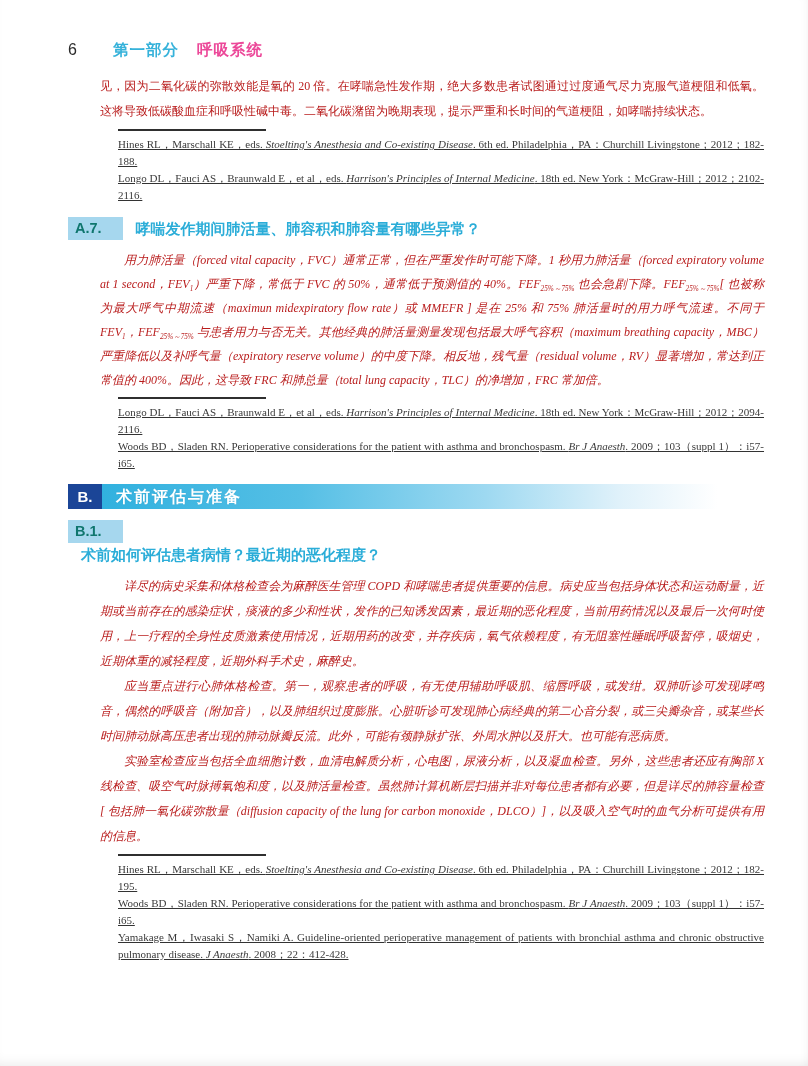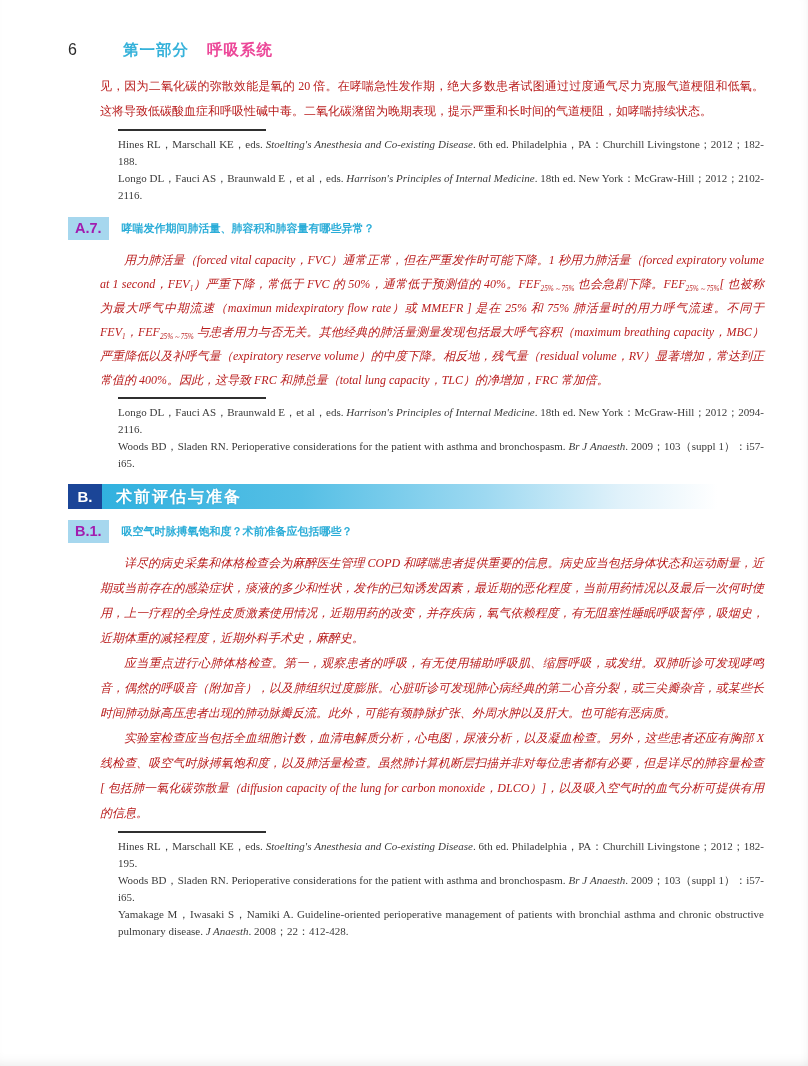--- a/index.html
+++ b/index.html
@@ -11,48 +11,48 @@
     background:#ffffff;
     overflow:hidden;
     font-family:"Liberation Serif","DejaVu Serif",serif;
     color:#333333;
     box-shadow:inset 0 -10px 14px -10px rgba(0,0,0,.10), inset -8px 0 12px -10px rgba(0,0,0,.07);
   }
   .sans{font-family:"Liberation Sans","DejaVu Sans",sans-serif;}
   
   .page-header{display:flex;align-items:baseline;height:22px;margin-bottom:12px;}
   .page-number{font-size:16px;color:#2b2b2b;font-family:"Liberation Sans","DejaVu Sans",sans-serif;}
-  .part-label{margin-left:46px;font-weight:bold;font-size:15.5px;color:#36b2da;letter-spacing:1px;}
+  .part-label{margin-left:36px;font-weight:bold;font-size:15.5px;color:#36b2da;letter-spacing:1px;}
   .part-title{margin-left:18px;font-weight:bold;font-size:15.5px;color:#ec4899;letter-spacing:1px;}
   
   .body-text{
     margin:0 0 0 32px;width:664px;
     font-size:12px;line-height:25px;
     text-align:justify;color:#b91c1c;
   }
   .body-text.indent{text-indent:2em;font-style:italic;}
   .answer-block{margin-top:8px;}
   sub{font-size:0.6em;line-height:0;}
   
-  .refs{margin:5px 0 0 50px;width:646px;}
+  .refs{margin:5px 0 0 50px;width:646px;text-decoration:underline;}
   .refs-rule{width:148px;border-top:2px solid #2f2f2f;margin:0 0 5px 0;}
   .ref{margin:0;font-size:11px;line-height:17px;text-align:justify;color:#3a3a3a;}
   
   .qa-row{display:flex;align-items:flex-start;margin-top:9px;}
   .qa-label{
     flex:0 0 auto;
-    background:#a6d7ee;color:#a21caf;
+    background:#a6d7ee;color:#0f766e;
     font-family:"Liberation Sans","DejaVu Sans",sans-serif;
     font-weight:bold;font-size:14.5px;line-height:20px;
-    padding:1px 7px 2px 7px;
+    padding:1px 21px 2px 7px;
   }
   .qa-question{
     margin-left:13px;
     font-family:"Liberation Sans","DejaVu Sans",sans-serif;
-    font-weight:bold;font-size:11px;line-height:23px;
+    font-weight:bold;font-size:15px;line-height:23px;
     color:#2badd8;
   }
   
   .section-bar{display:flex;margin-top:12px;height:25px;}
   .section-letter{
     flex:0 0 auto;width:34px;
     background:#1b4597;color:#ffffff;text-align:center;
     font-family:"Liberation Sans","DejaVu Sans",sans-serif;
     font-weight:bold;font-size:15px;line-height:25px;
   }
@@ -95,23 +95,23 @@
     <div class="refs-rule"></div>
     <p class="ref">Longo DL，Fauci AS，Braunwald E，et al，eds. <i>Harrison's Principles of Internal Medicine</i>. 18th ed. New York：McGraw-Hill；2012；2094-2116.</p>
     <p class="ref">Woods BD，Sladen RN. Perioperative considerations for the patient with asthma and bronchospasm. <i>Br J Anaesth</i>. 2009；103（suppl 1）：i57-i65.</p>
   </div>
 
   <div class="section-bar">
     <span class="section-letter">B.</span>
     <span class="section-title">术前评估与准备</span>
   </div>
 
-  <div class="qa-row" style="margin-top:11px;">
+  <div class="qa-row" style="margin-top:11px;flex-direction:column;">
     <span class="qa-label">B.1.</span>
-    <span class="qa-question">吸空气时脉搏氧饱和度？术前准备应包括哪些？</span>
+    <span class="qa-question">术前如何评估患者病情？最近期的恶化程度？</span>
   </div>
   <p class="body-text indent answer-block">详尽的病史采集和体格检查会为麻醉医生管理 COPD 和哮喘患者提供重要的信息。病史应当包括身体状态和运动耐量，近期或当前存在的感染症状，痰液的多少和性状，发作的已知诱发因素，最近期的恶化程度，当前用药情况以及最后一次何时使用，上一疗程的全身性皮质激素使用情况，近期用药的改变，并存疾病，氧气依赖程度，有无阻塞性睡眠呼吸暂停，吸烟史，近期体重的减轻程度，近期外科手术史，麻醉史。</p>
   <p class="body-text indent">应当重点进行心肺体格检查。第一，观察患者的呼吸，有无使用辅助呼吸肌、缩唇呼吸，或发绀。双肺听诊可发现哮鸣音，偶然的呼吸音（附加音），以及肺组织过度膨胀。心脏听诊可发现肺心病经典的第二心音分裂，或三尖瓣杂音，或某些长时间肺动脉高压患者出现的肺动脉瓣反流。此外，可能有颈静脉扩张、外周水肿以及肝大。也可能有恶病质。</p>
   <p class="body-text indent">实验室检查应当包括全血细胞计数，血清电解质分析，心电图，尿液分析，以及凝血检查。另外，这些患者还应有胸部 X 线检查、吸空气时脉搏氧饱和度，以及肺活量检查。虽然肺计算机断层扫描并非对每位患者都有必要，但是详尽的肺容量检查 [ 包括肺一氧化碳弥散量（diffusion capacity of the lung for carbon monoxide，DLCO）]，以及吸入空气时的血气分析可提供有用的信息。</p>
 
   <div class="refs">
     <div class="refs-rule"></div>
     <p class="ref">Hines RL，Marschall KE，eds. <i>Stoelting's Anesthesia and Co-existing Disease</i>. 6th ed. Philadelphia，PA：Churchill Livingstone；2012；182-195.</p>
     <p class="ref">Woods BD，Sladen RN. Perioperative considerations for the patient with asthma and bronchospasm. <i>Br J Anaesth</i>. 2009；103（suppl 1）：i57-i65.</p>
     <p class="ref">Yamakage M，Iwasaki S，Namiki A. Guideline-oriented perioperative management of patients with bronchial asthma and chronic obstructive pulmonary disease. <i>J Anaesth</i>. 2008；22：412-428.</p>

